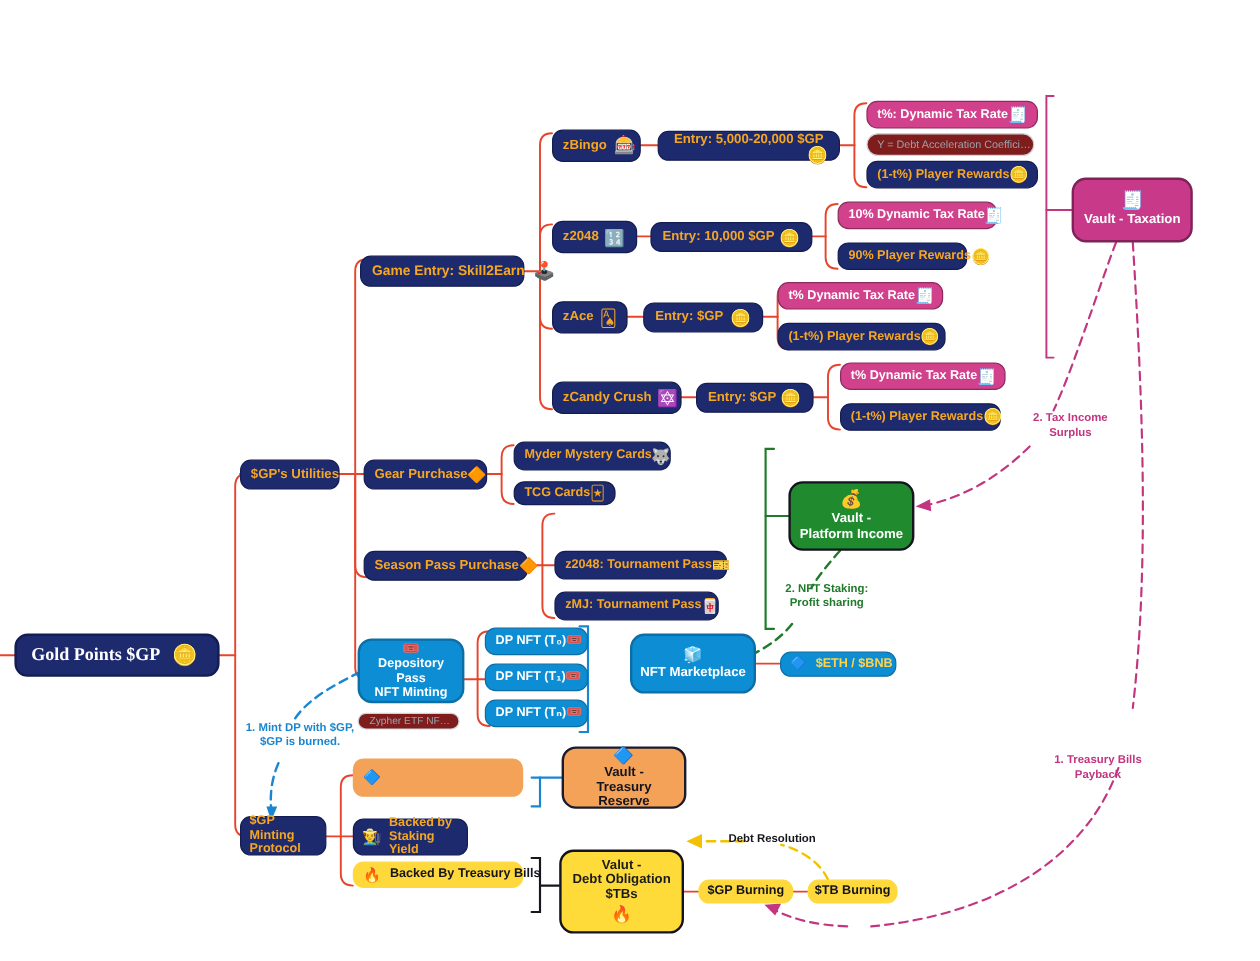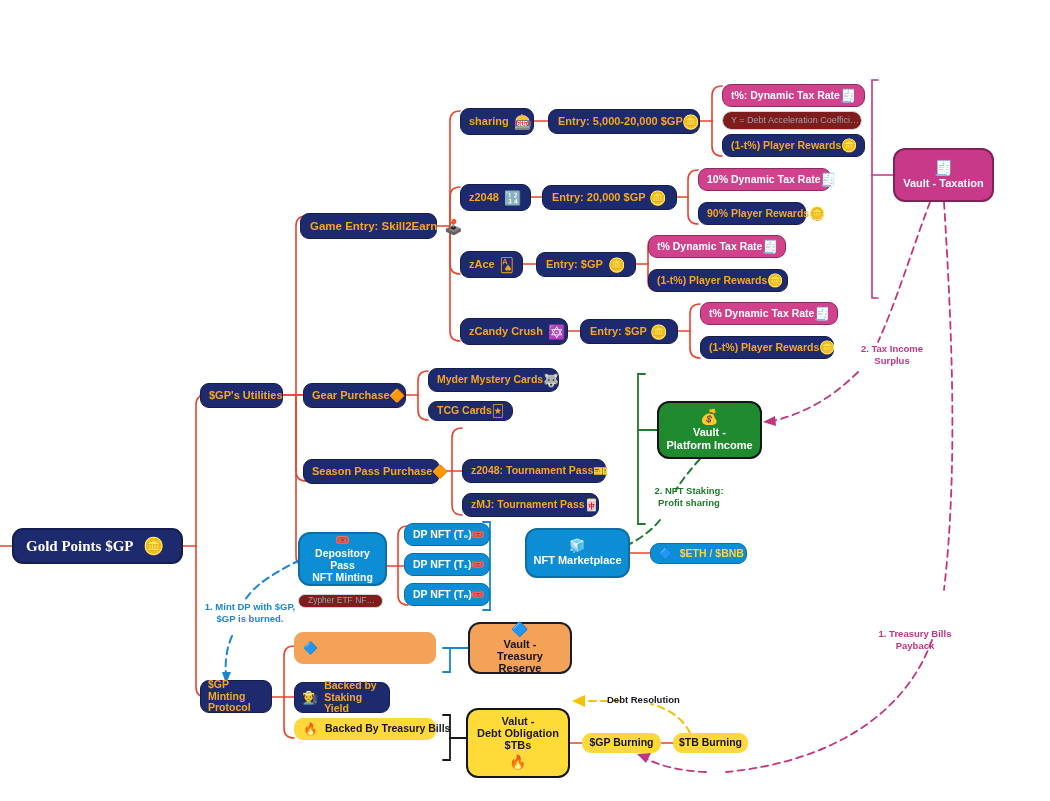--- a/index.html
+++ b/index.html
@@ -210,45 +210,45 @@
     <span class="lbl" style="white-space:pre-line;">$GP Minting
 Protocol</span>
   </div>
 
   <div class="node navy" style="left:300px;top:213px;width:137px;height:26px;padding:0 9px;font-size:11.5px;">
     <span class="lbl">Game Entry: Skill2Earn</span>
     <span class="ico" style="margin-left:7px;font-size:15px;">🕹️</span>
   </div>
 
   <div class="node navy" style="left:460px;top:108px;width:74px;height:27px;padding:0 8px;font-size:11px;">
-    <span class="lbl">sharing</span>
+    <span class="lbl">zBingo</span>
     <span class="ico" style="margin-left:6px;font-size:15px;">🎰</span>
   </div>
-  <div class="node navy" style="left:548px;top:109px;width:152px;height:25px;padding:0 9px;font-size:11px;">
+  <div class="node navy" style="left:548px;top:109px;width:152px;height:25px;padding:0 9px;font-size:11px;flex-direction:column;">
     <span class="lbl">Entry: 5,000-20,000 $GP</span>
     <span class="ico" style="margin-left:auto;font-size:14px;">🪙</span>
   </div>
   <div class="node pink" style="left:722px;top:84px;width:143px;height:23px;padding:0 8px;font-size:10.5px;">
     <span class="lbl">t%: Dynamic Tax Rate</span>
     <span class="ico" style="margin-left:auto;font-size:13px;">🧾</span>
   </div>
   <div class="node ghost" style="left:722px;top:111px;width:140px;height:19px;padding:0 8px;font-size:9px;">
     <span class="lbl">Y = Debt Acceleration Coeffici…</span>
   </div>
   <div class="node navy" style="left:722px;top:134px;width:143px;height:23px;padding:0 8px;font-size:10.5px;">
     <span class="lbl">(1-t%) Player Rewards</span>
     <span class="ico" style="margin-left:auto;font-size:13px;">🪙</span>
   </div>
 
   <div class="node navy" style="left:460px;top:184px;width:71px;height:27px;padding:0 8px;font-size:11px;">
     <span class="lbl">z2048</span>
     <span class="ico" style="margin-left:5px;font-size:14px;">🔢</span>
   </div>
   <div class="node navy" style="left:542px;top:185px;width:135px;height:25px;padding:0 9px;font-size:11px;">
-    <span class="lbl">Entry: 20,000 $GP</span>
+    <span class="lbl">Entry: 10,000 $GP</span>
     <span class="ico" style="margin-left:auto;font-size:14px;">🪙</span>
   </div>
   <div class="node pink" style="left:698px;top:168px;width:133px;height:23px;padding:0 8px;font-size:10.5px;">
     <span class="lbl">10% Dynamic Tax Rate</span>
     <span class="ico" style="margin-left:auto;font-size:13px;">🧾</span>
   </div>
   <div class="node navy" style="left:698px;top:202px;width:108px;height:23px;padding:0 8px;font-size:10.5px;">
     <span class="lbl">90% Player Rewards</span>
     <span class="ico" style="margin-left:auto;font-size:13px;">🪙</span>
   </div>

